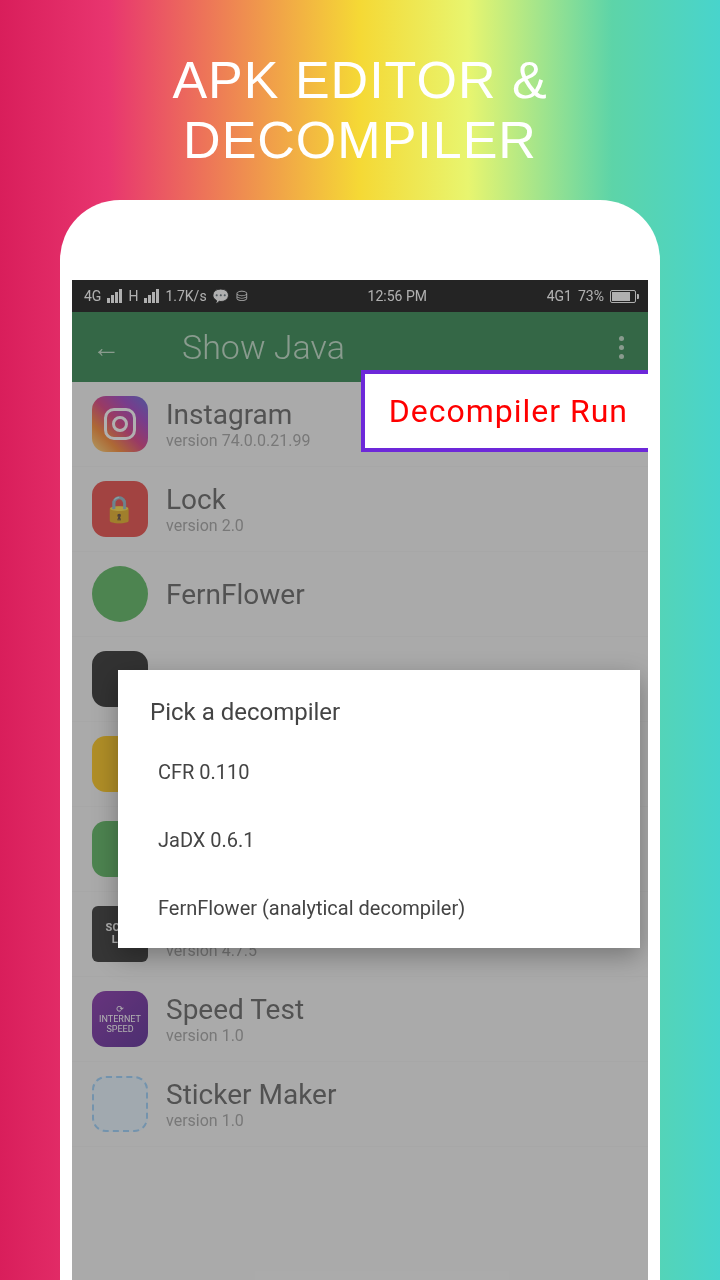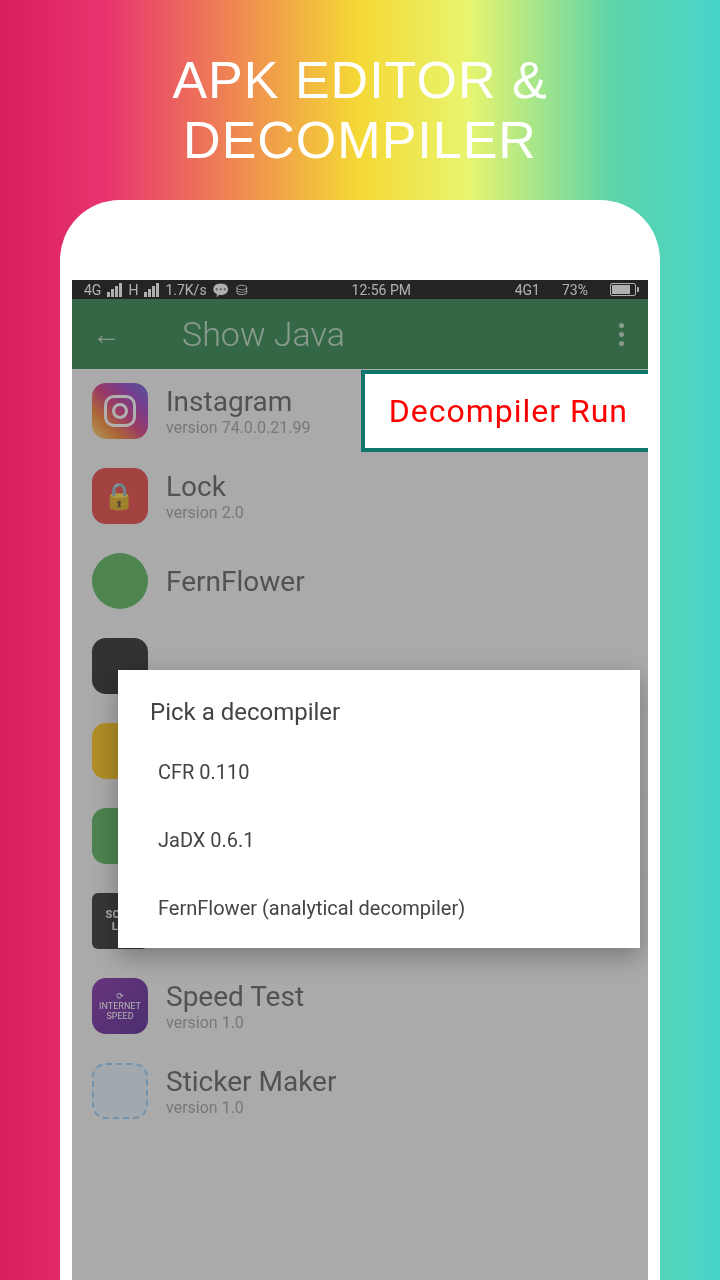--- a/index.html
+++ b/index.html
@@ -36,29 +36,29 @@
   top: 80px;
   left: 12px;
   right: 12px;
   bottom: 0;
   background: #f5f5f5;
   overflow: hidden;
 }
 .status-bar {
   background: #000;
   color: #fff;
-  height: 19px;
+  height: 32px;
   display: flex;
   align-items: center;
   justify-content: space-between;
   padding: 0 12px;
   font-size: 14px;
 }
 .status-left { display: flex; align-items: center; gap: 6px; }
-.status-right { display: flex; align-items: center; gap: 22px; }
+.status-right { display: flex; align-items: center; gap: 6px; }
 .sig-bars { display: inline-flex; gap: 1px; align-items: flex-end; }
 .sig-bars span { width: 3px; background: #fff; }
 .sig-bars span:nth-child(1){height:5px}.sig-bars span:nth-child(2){height:8px}.sig-bars span:nth-child(3){height:11px}.sig-bars span:nth-child(4){height:14px}
 .battery { width: 26px; height: 13px; border: 1.5px solid #fff; border-radius: 2px; position: relative; }
 .battery::after { content:''; position:absolute; right:-4px; top:3px; width:2px; height:5px; background:#fff; border-radius:0 1px 1px 0;}
 .battery-fill { position:absolute; left:1px; top:1px; bottom:1px; width:75%; background:#fff;}
 .app-bar {
   background: #1e7a3e;
   color: #b8d9c2;
   height: 70px;
@@ -89,21 +89,21 @@
   box-shadow: 0 8px 24px rgba(0,0,0,0.3);
   padding: 28px 0 6px;
 }
 .dialog-title { font-size: 24px; color: #444; padding: 0 32px 12px; font-weight: 400;}
 .dialog-item { font-size: 20px; color: #444; padding: 22px 40px; }
 .callout {
   position: absolute;
   top: 90px;
   right: -8px;
   background: #fff;
-  border: 4px solid #0f766e;
+  border: 4px solid #6d28d9;
   color: #ff0000;
   font-size: 32px;
   font-weight: 400;
   padding: 18px 24px;
   letter-spacing: 1px;
 }
 
 .ico-instagram { background: linear-gradient(45deg,#feda75,#fa7e1e,#d62976,#962fbf,#4f5bd5); position:relative;}
 .ico-instagram::before{content:'';position:absolute;inset:12px;border:3px solid #fff;border-radius:10px;}
 .ico-instagram::after{content:'';position:absolute;inset:20px;border:3px solid #fff;border-radius:50%;}

